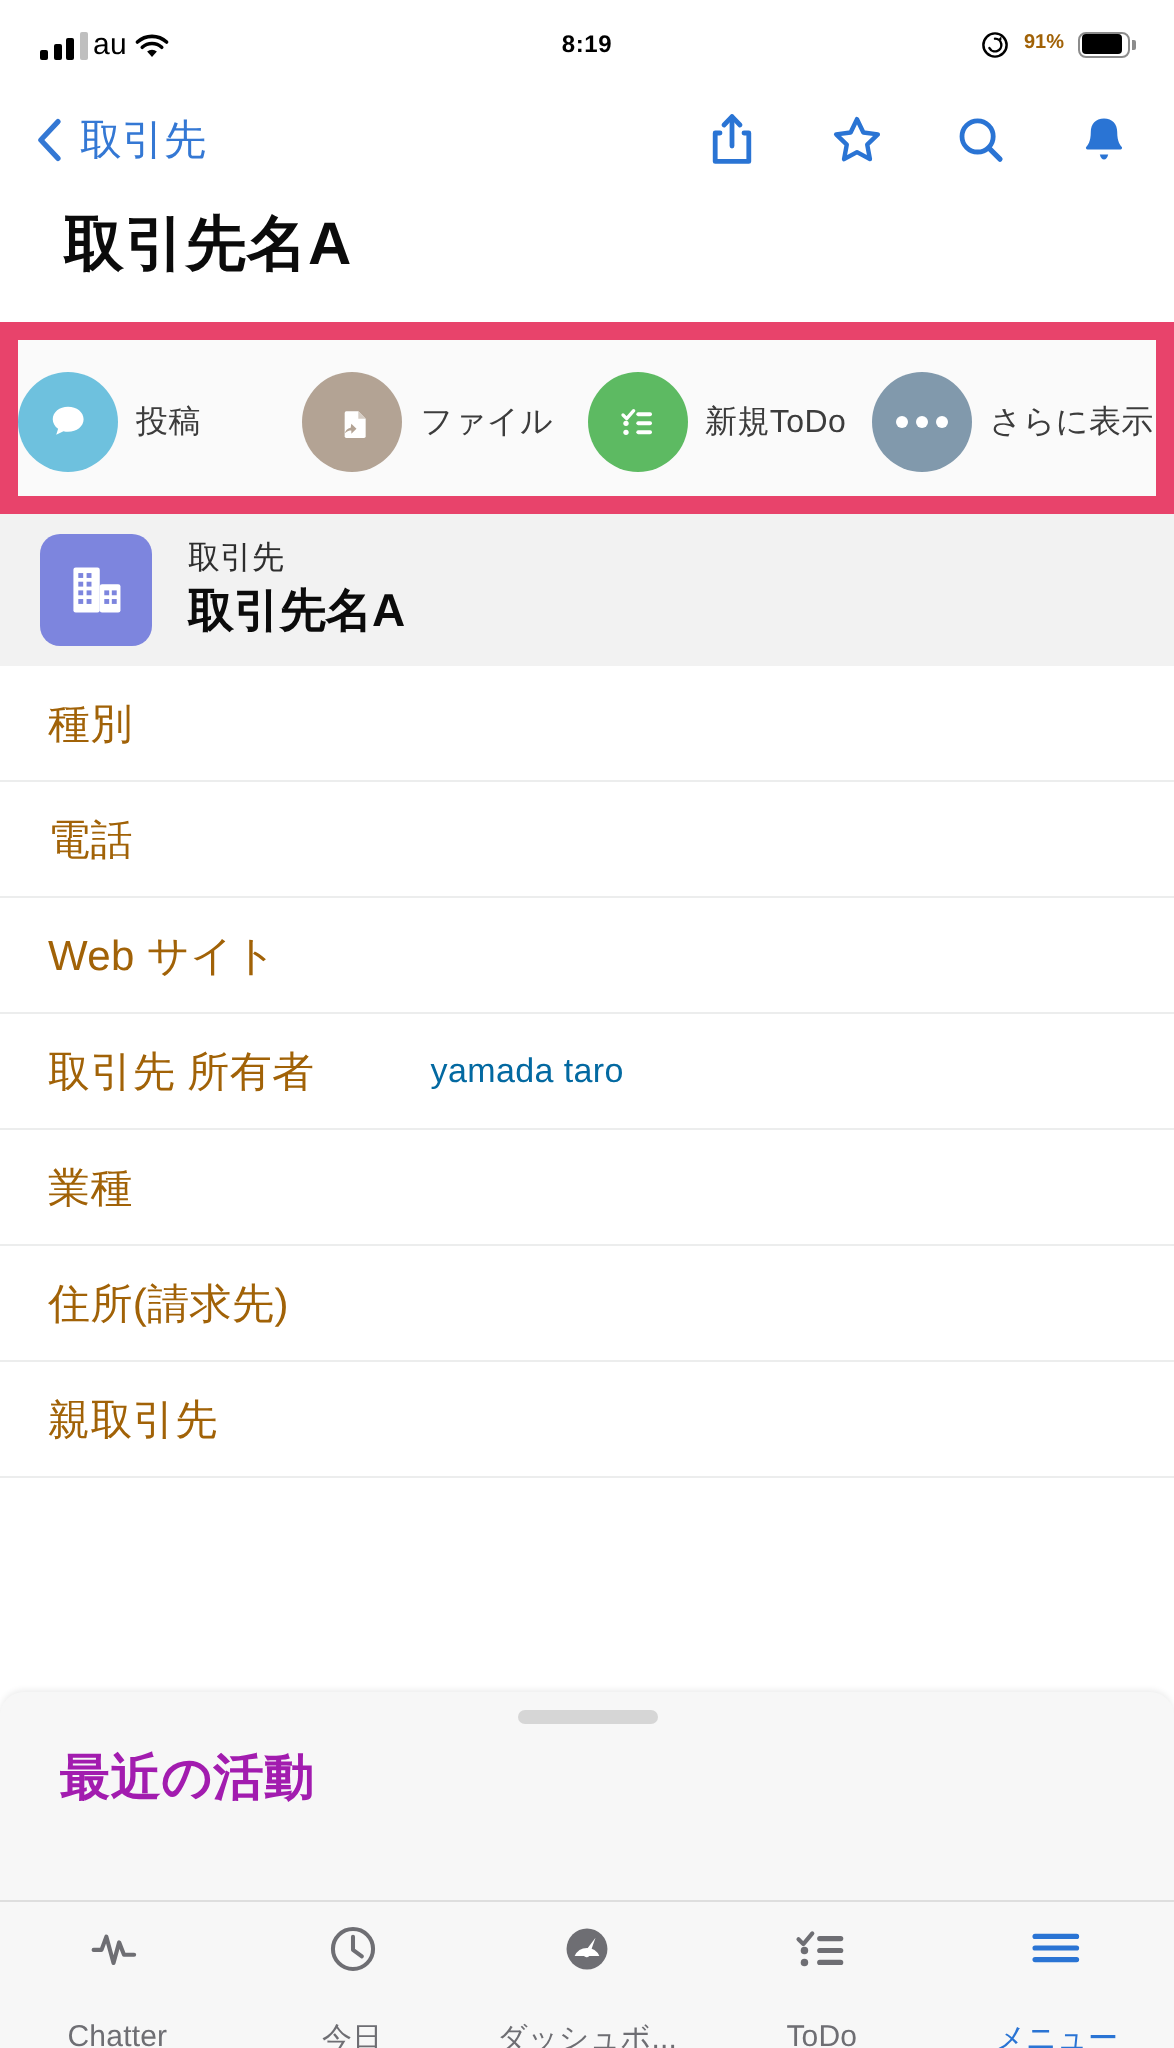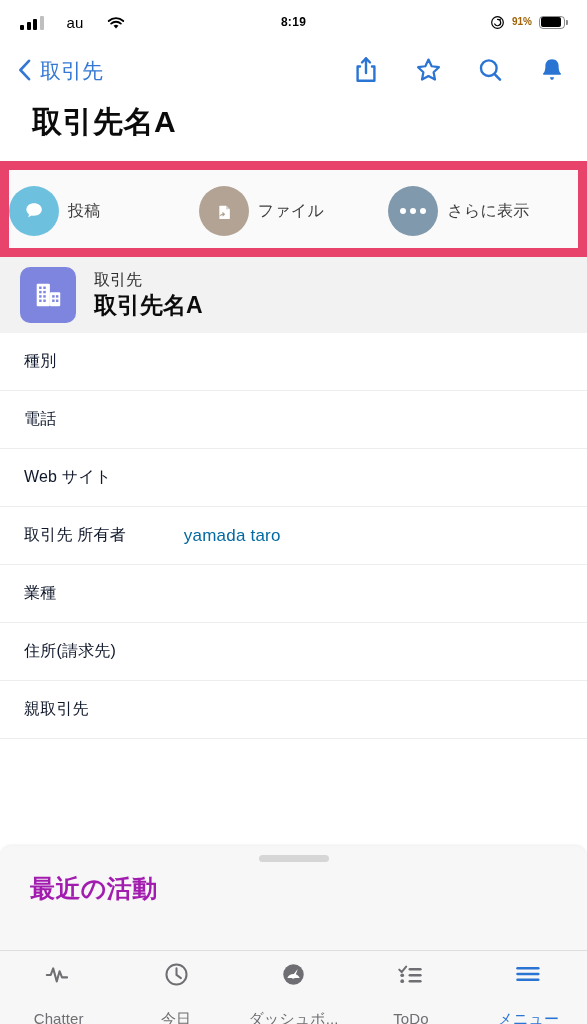--- a/index.html
+++ b/index.html
@@ -17,21 +17,21 @@
   }
 
   
   .status-bar{
     height:44px; flex:0 0 44px;
     display:flex; align-items:center;
     padding:0 22px 0 20px;
     background:#ffffff;
     position:relative;
   }
-  .sb-left{ display:flex; align-items:flex-end; gap:23px; }
+  .sb-left{ display:flex; align-items:flex-end; gap:3px; }
   .signal{ display:flex; align-items:flex-end; gap:2.5px; height:14px; }
   .signal i{ display:block; width:4px; background:#000; border-radius:1px; }
   .signal i:nth-child(1){ height:5px; }
   .signal i:nth-child(2){ height:8px; }
   .signal i:nth-child(3){ height:11px; }
   .signal i:nth-child(4){ height:14px; background:#bfbfbf; }
   .carrier{ font-size:15px; color:#000; line-height:1; letter-spacing:.2px; }
   .wifi{ width:18px; height:14px; }
   .sb-center{
     position:absolute; left:0; right:0; top:0; height:44px;
@@ -129,21 +129,21 @@
   .record-kind{ font-size:16px; color:#2e2e2e; line-height:1.2; }
   .record-name{ font-size:23px; font-weight:700; color:#0b0b0b; line-height:1.2; }
 
   .field-row{
     height:58px;
     display:flex; align-items:center;
     padding:0 24px;
     border-bottom:1px solid #eceded;
     background:#fff;
   }
-  .field-label{ font-size:16px; color:#0f172a; letter-spacing:.2px; }
+  .field-label{ font-size:21px; color:#a16207; letter-spacing:.2px; }
   .field-value{
     font-size:17px; color:#0369a1; margin-left:58px; letter-spacing:.2px;
   }
 
   
   .bottom-sheet{
     position:absolute; left:0; right:0; bottom:0;
     height:104px;
     background:#f7f7f7;
     border-top-left-radius:12px; border-top-right-radius:12px;
@@ -272,20 +272,33 @@
         <span class="action-circle" style="background:#b3a394">
           <svg viewBox="0 0 30 30" width="25" height="25">
             <path d="M11 8h7.2l4.4 4.4V23a1 1 0 0 1-1 1H11a1 1 0 0 1-1-1V9a1 1 0 0 1 1-1Z" fill="#fff"></path>
             <path d="M18.2 8v4.4h4.4Z" fill="#d6cdc4"></path>
             <path d="M13.6 17.8c-2 .5-3.1 1.7-3.6 3.4 1.5-1.4 2.6-1.7 4-1.7v1.9l3.1-3-3.1-3Z" fill="#b3a394"></path>
           </svg>
         </span>
         <span class="action-label">ファイル</span>
       </div>
 
+      <div class="action-item">
+        <span class="action-circle" style="background:#5dba62">
+          <svg viewBox="0 0 30 30" width="25" height="25">
+            <path d="M6.6 10.2 8.8 12.4 13 7.6" stroke="#fff" stroke-width="2" fill="none" stroke-linecap="round" stroke-linejoin="round"></path>
+            <rect x="14.6" y="8.6" width="9.4" height="2.3" rx="1.1" fill="#fff"></rect>
+            <rect x="14.6" y="14" width="9.4" height="2.3" rx="1.1" fill="#fff"></rect>
+            <rect x="14.6" y="19.4" width="9.4" height="2.3" rx="1.1" fill="#fff"></rect>
+            <circle cx="8.4" cy="15.2" r="1.6" fill="#fff"></circle>
+            <circle cx="8.4" cy="20.6" r="1.6" fill="#fff"></circle>
+          </svg>
+        </span>
+        <span class="action-label">新規ToDo</span>
+      </div>
 
       <div class="action-item">
         <span class="action-circle" style="background:#8199ac">
           <span class="dots">
               <i></i>
               <i></i>
               <i></i>
             </span>
         </span>
         <span class="action-label">さらに表示</span>

